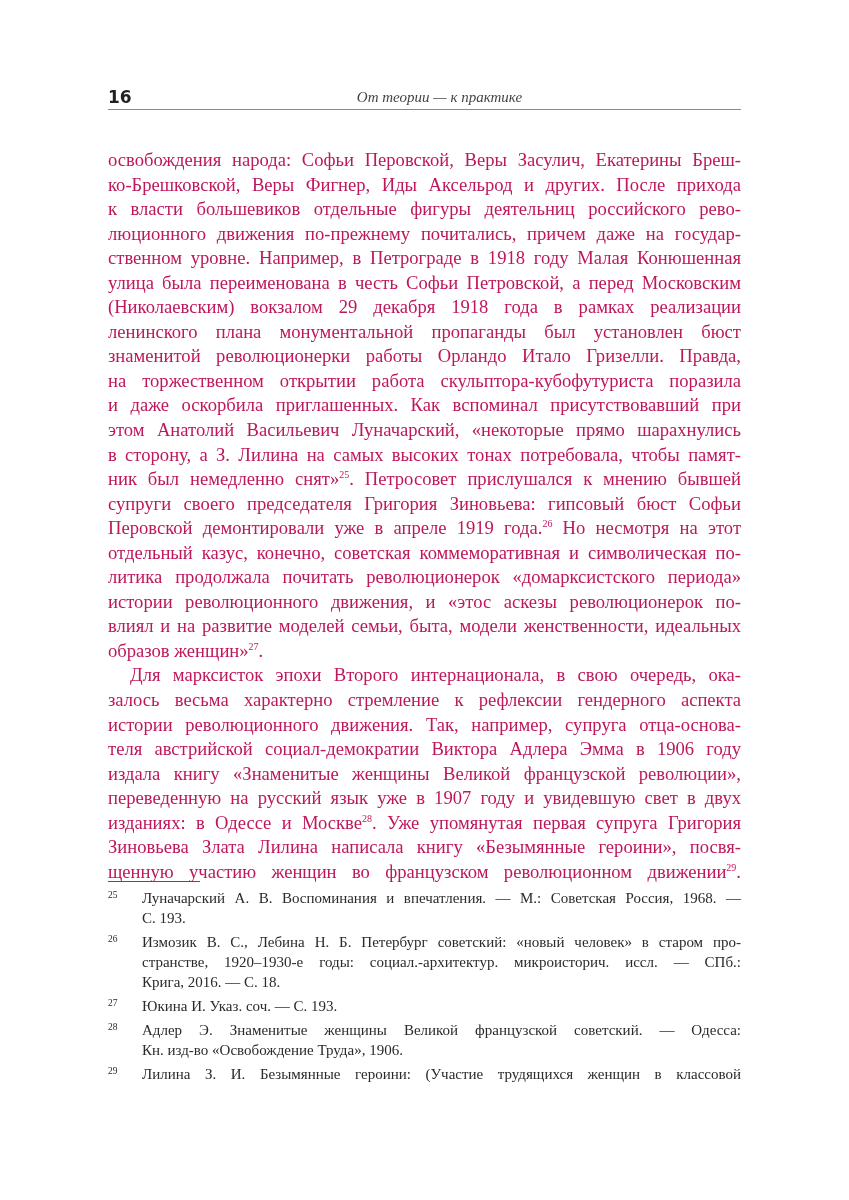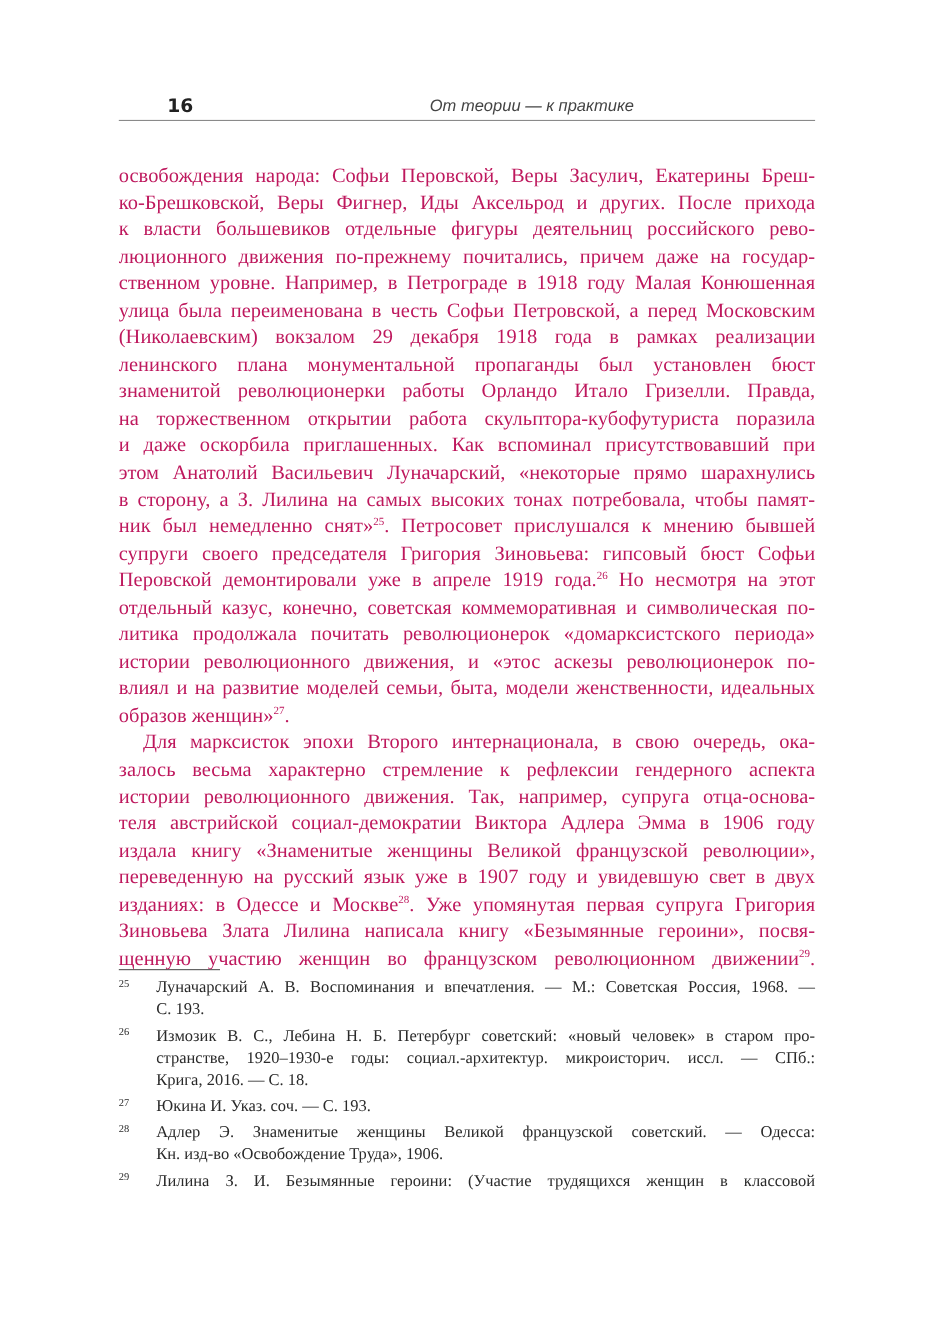--- a/index.html
+++ b/index.html
@@ -1,20 +1,20 @@
 <!DOCTYPE html>
 <html><head>
   <meta charset="utf-8">
   <style>
     html, body { margin: 0; padding: 0; background: #ffffff; }
     body { width: 849px; height: 1200px; position: relative; overflow: hidden; }
     .page { position: absolute; left: 108px; top: 0; width: 633px; }
-    .header { position: absolute; left: 0; top: 86px; width: 633px; height: 24px; margin-left: 44px; }
+    .header { position: absolute; left: 0; top: 86px; width: 633px; height: 24px; }
     .page-num { position: absolute; left: 0; top: 0; font-family: "DejaVu Sans", sans-serif; font-weight: bold; font-size: 17px; color: #222; line-height: 22px; }
-    .running-head { position: absolute; left: 0; width: 633px; top: 0; text-align: center; font-family: Liberation Sans, sans-serif; font-style: italic; font-size: 15px; color: #444; line-height: 22px; padding-left: 30px; box-sizing: border-box; }
+    .running-head { position: absolute; left: 0; width: 633px; top: 0; text-align: center; font-family: Liberation Serif, serif; font-style: italic; font-size: 15px; color: #444; line-height: 22px; padding-left: 30px; box-sizing: border-box; }
     .header-rule { position: absolute; left: 0; top: 109px; width: 633px; height: 1px; background: #8a8a8a; }
     .body-text { position: absolute; left: 0; top: 148px; width: 633px; font-family: "Liberation Serif", serif; font-size: 18.6px; line-height: 24.55px; color: #be185d; text-align: justify; }
     .body-text p { margin: 0; hyphens: manual; text-align-last: left; }
     .line { display: block; text-align: justify; text-align-last: justify; white-space: nowrap; }
     .line.last { text-align-last: left; }
     sup { font-size: 10px; line-height: 0; vertical-align: 7px; }
     .fn-rule { position: absolute; left: 0; top: 881px; width: 92px; height: 1px; background: #555; }
     .footnotes { position: absolute; left: 0; top: 888px; width: 633px; font-family: "Liberation Serif", serif; font-size: 15px; line-height: 20px; color: #2a2a2a; }
     .fn { position: relative; padding-left: 34px; margin-bottom: 4px; }
     .fn-num { position: absolute; left: 0; top: -3px; font-size: 9.5px; }

